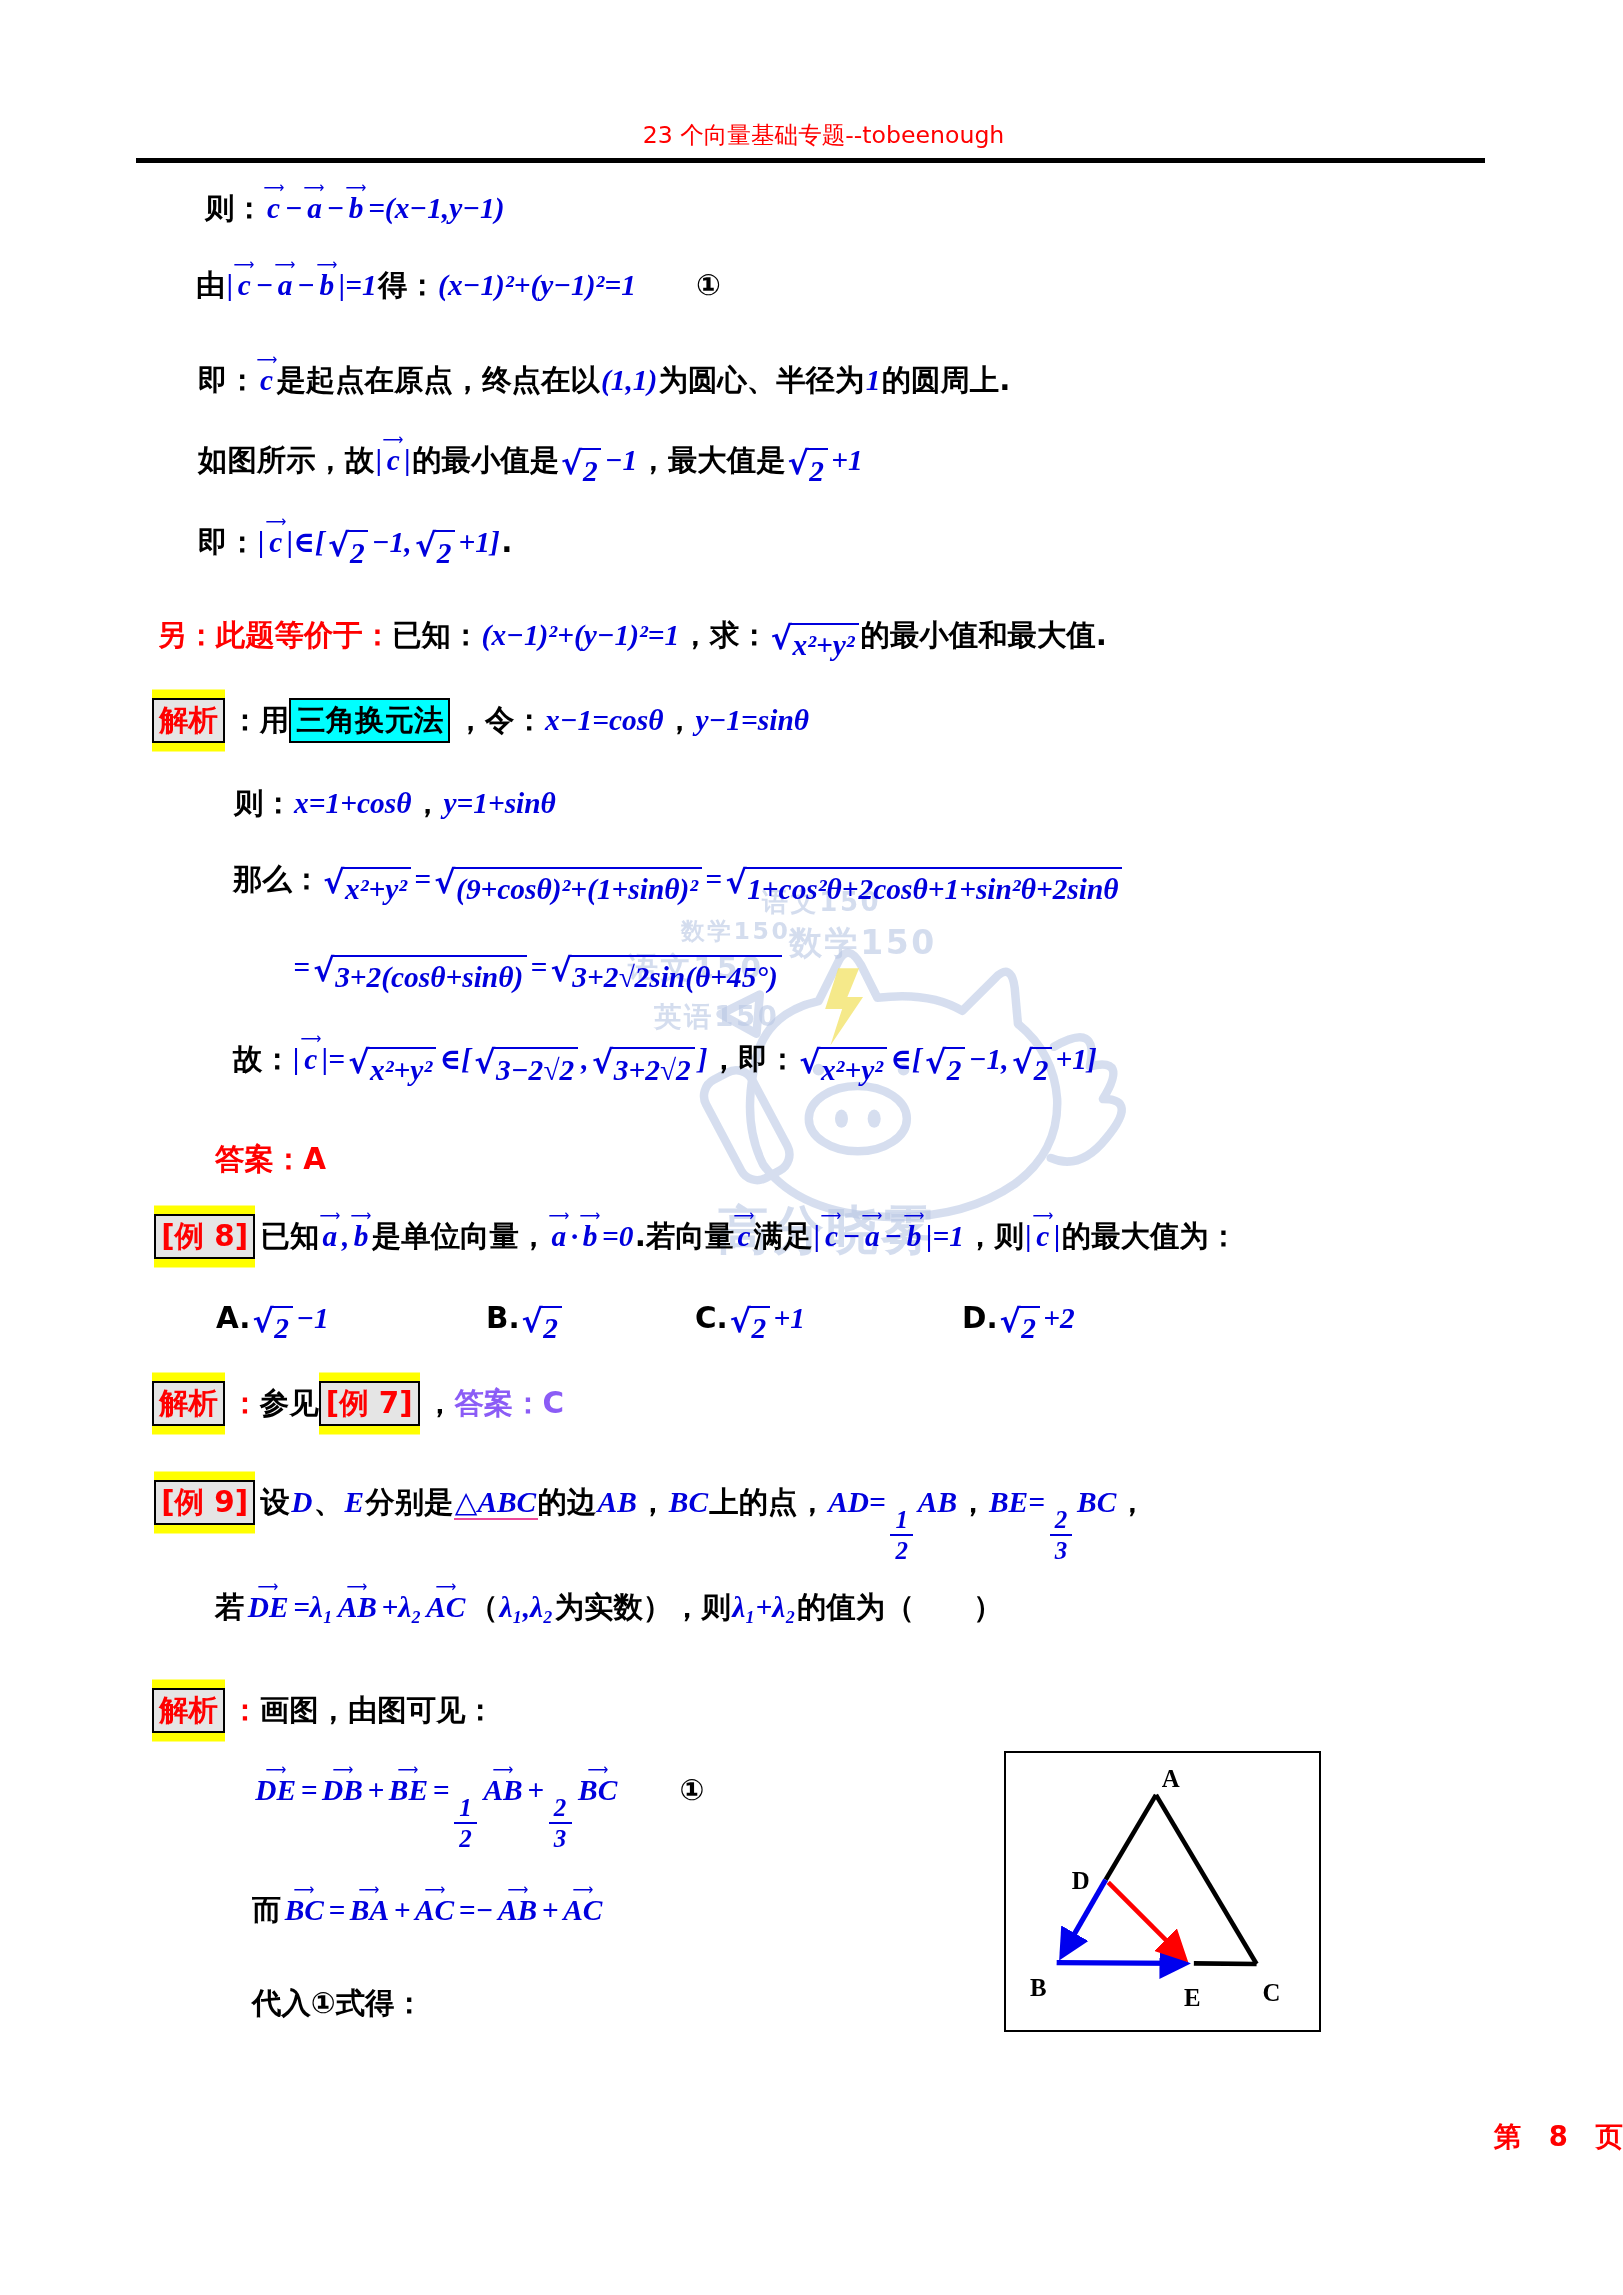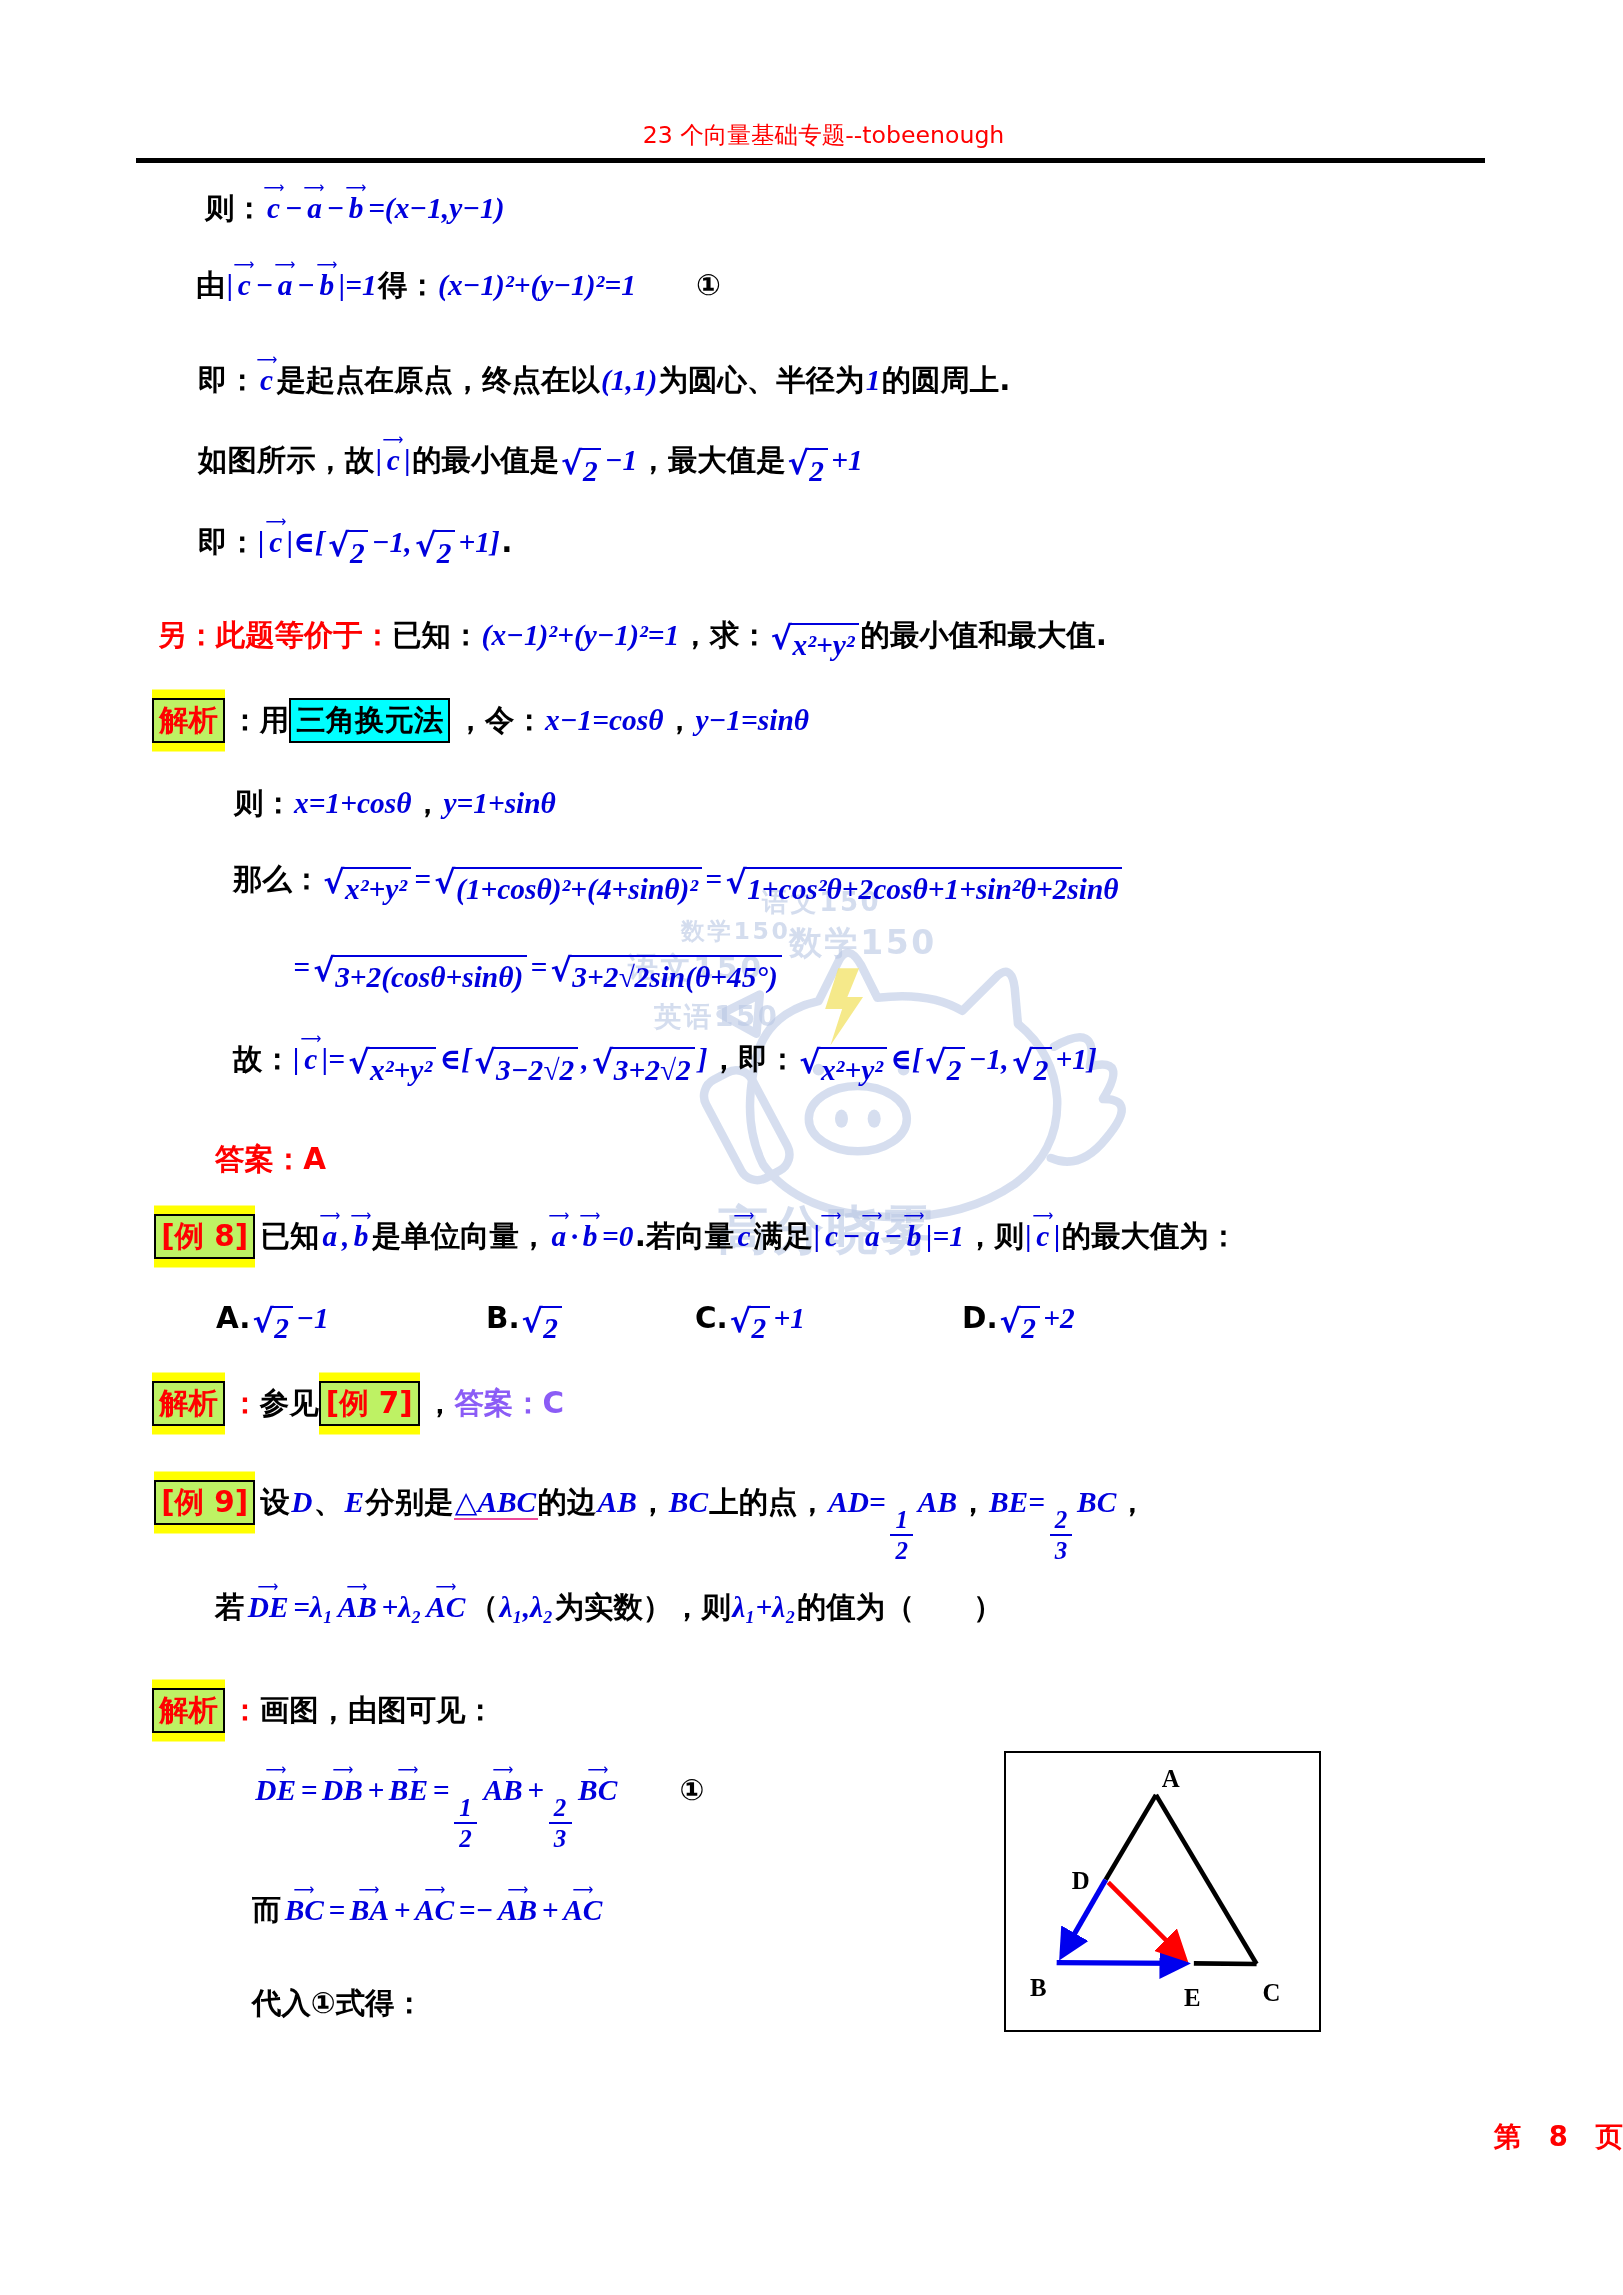--- a/index.html
+++ b/index.html
@@ -23,21 +23,21 @@
   .sqrt .rad{font-size:1.08em;line-height:1;align-self:flex-start;margin-right:-2px;
              color:#0000dd;font-weight:bold;font-style:normal;}
   .sqrt .bar{border-top:2.6px solid #0000dd;padding:1.3px 3.9px 0 2.6px;}
   .frac{display:inline-flex;flex-direction:column;align-items:center;vertical-align:-0.62em;
         margin:0 3.3px;color:#0000dd;font-family:"Liberation Serif","DejaVu Serif",serif;
         font-style:italic;font-weight:bold;font-size:0.85em;line-height:1.05;}
   .frac .num{border-bottom:2.6px solid #0000dd;padding:0 5.2px 1.3px;}
   .frac .den{padding-top:1.3px;}
   .hlbox{display:inline-block;border:2px solid #000;padding:1.3px 5.2px;font-weight:bold;
          margin-right:5.2px;background:#ffff00;}
-  .by{background:#bef264;box-shadow:0 8.5px 0 #ffff00,0 -8.5px 0 #ffff00;}
+  .by{background:#e5e5e5;box-shadow:0 8.5px 0 #ffff00,0 -8.5px 0 #ffff00;}
   .bc{background:#00ffff;box-shadow:none;}
   
   .ftr{position:absolute;left:0;top:2119px;width:100%;text-align:right;
        font-size:27.5px;font-weight:bold;color:#ff0000;z-index:2;}
   
   .diagram{position:absolute;left:1004px;top:1751px;width:313px;height:277px;
            border:2.6px solid #000;background:#fff;z-index:3;}
   .diagram svg{display:block;width:100%;height:100%;}
   
   .wm{position:absolute;left:0;top:0;width:100%;height:100%;z-index:1;pointer-events:none;}
@@ -73,21 +73,21 @@
         <span class="rad">√</span>
         <span class="bar math">x²+y²</span>
       </span><span class="cn">的最小值和最大值.</span></div>
   <div class="line" style="left:152px;top:698px"><span class="hlbox by" style="color: rgb(255, 0, 0);">解析</span><span class="cn">：用</span><span class="hlbox bc" style="color: rgb(0, 0, 0);">三角换元法</span><span class="cn">，令：</span><span class="math">x−1=cosθ</span><span class="cn">，</span><span class="math">y−1=sinθ</span></div>
   <div class="line" style="left:234px;top:784px"><span class="cn">则：</span><span class="math">x=1+cosθ</span><span class="cn">，</span><span class="math">y=1+sinθ</span></div>
   <div class="line" style="left:233px;top:860px"><span class="cn">那么：</span><span class="sqrt">
         <span class="rad">√</span>
         <span class="bar math">x²+y²</span>
       </span><span class="math">=</span><span class="sqrt">
         <span class="rad">√</span>
-        <span class="bar math">(1+cosθ)²+(4+sinθ)²</span>
+        <span class="bar math">(9+cosθ)²+(1+sinθ)²</span>
       </span><span class="math">=</span><span class="sqrt">
         <span class="rad">√</span>
         <span class="bar math">1+cos²θ+2cosθ+1+sin²θ+2sinθ</span>
       </span></div>
   <div class="line" style="left:292px;top:948px"><span class="math">=</span><span class="sqrt">
         <span class="rad">√</span>
         <span class="bar math">3+2(cosθ+sinθ)</span>
       </span><span class="math">=</span><span class="sqrt">
         <span class="rad">√</span>
         <span class="bar math">3+2√2sin(θ+45°)</span>

